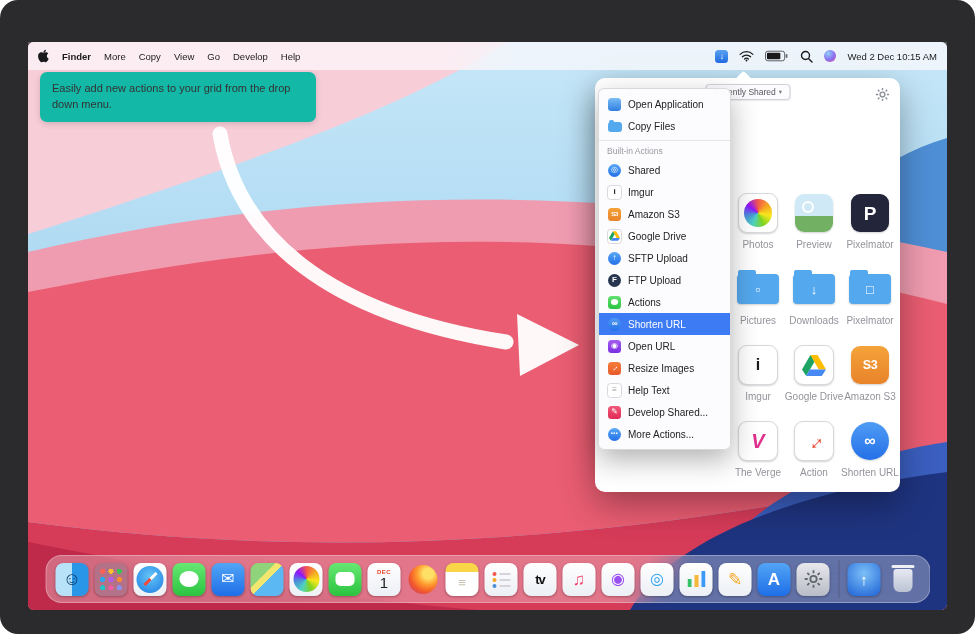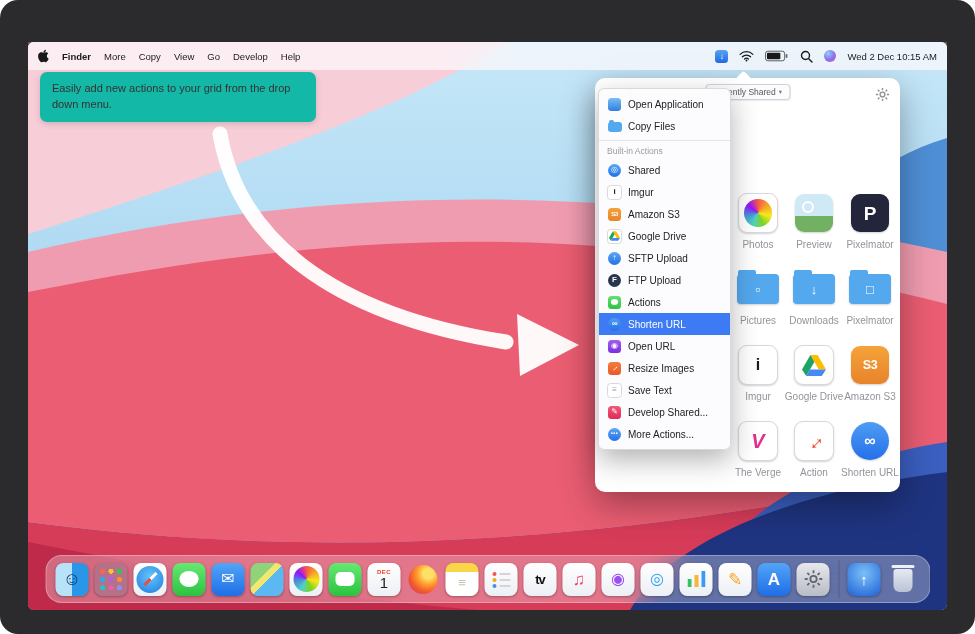--- a/index.html
+++ b/index.html
@@ -435,21 +435,21 @@
             </span>
           </span>
           <span class="dd-label">Resize Images</span>
         </div>
         <div class="dd-item">
           <span class="dd-ic">
             <span class="tile bg-white">
               <i class="g gray">≡</i>
             </span>
           </span>
-          <span class="dd-label">Save Text</span>
+          <span class="dd-label">Help Text</span>
         </div>
         <div class="dd-item">
           <span class="dd-ic">
             <span class="tile bg-pink">
               <i class="g w">✎</i>
             </span>
           </span>
           <span class="dd-label">Develop Shared...</span>
         </div>
         <div class="dd-item">

